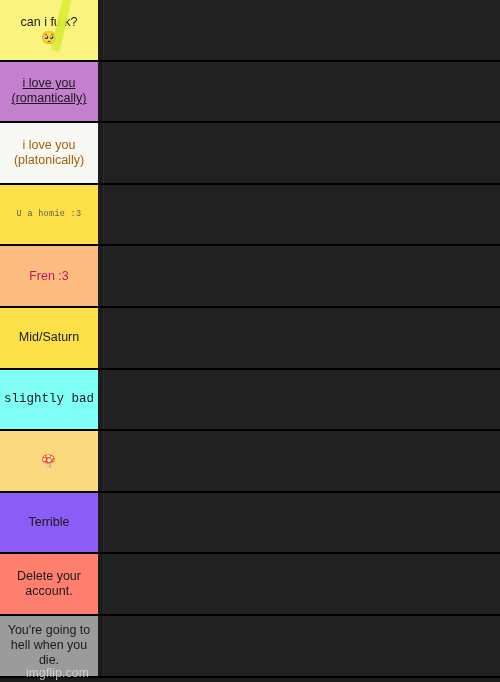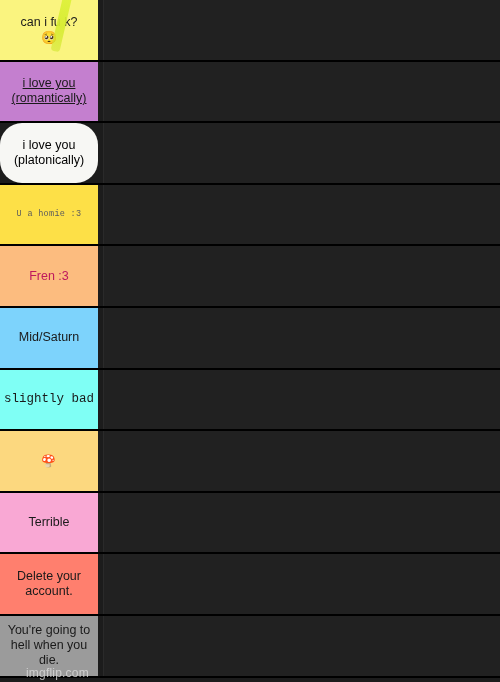--- a/index.html
+++ b/index.html
@@ -140,21 +140,21 @@
 
   <div class="tier-row">
     <div class="tier-label" style="background: rgb(196, 127, 207); color: rgb(26, 26, 26); text-decoration: underline;">
       <span class="tier-label-text">i love you (romantically)</span>
     </div>
     <div class="tier-gap"></div>
     <div class="tier-content" style="background: rgb(33, 33, 33);"></div>
   </div>
 
   <div class="tier-row">
-    <div class="tier-label" style="background: rgb(247, 247, 244); color: #000000; border-radius: 22px;">
+    <div class="tier-label" style="background: rgb(247, 247, 244); color: #a16207;">
       <span class="tier-label-text">i love you (platonically)</span>
     </div>
     <div class="tier-gap"></div>
     <div class="tier-content" style="background: rgb(33, 33, 33);"></div>
   </div>
 
   <div class="tier-row">
     <div class="tier-label" style="background: #fde047; color: rgb(92, 92, 92); font-family: Liberation Mono, monospace;">
       <span class="tier-label-text small-gray-label">U a homie :3</span>
     </div>
@@ -164,21 +164,21 @@
 
   <div class="tier-row">
     <div class="tier-label" style="background: rgb(252, 188, 127); color: #be185d; justify-content: flex-end;">
       <span class="tier-label-text">Fren :3</span>
     </div>
     <div class="tier-gap"></div>
     <div class="tier-content" style="background: rgb(33, 33, 33);"></div>
   </div>
 
   <div class="tier-row">
-    <div class="tier-label" style="background: #7dd3fc; color: rgb(26, 26, 26);">
+    <div class="tier-label" style="background: #fde047; color: rgb(26, 26, 26);">
       <span class="tier-label-text">Mid/Saturn</span>
     </div>
     <div class="tier-gap"></div>
     <div class="tier-content" style="background: rgb(33, 33, 33);"></div>
   </div>
 
   <div class="tier-row">
     <div class="tier-label" style="background: rgb(127, 255, 245); color: rgb(26, 26, 26); font-family: Liberation Mono, monospace;">
       <span class="tier-label-text">slightly bad</span>
     </div>
@@ -188,21 +188,21 @@
 
   <div class="tier-row">
     <div class="tier-label" style="background: rgb(252, 216, 127); color: rgb(181, 113, 79);">
       <span class="tier-label-text tiny-emoji">🍄</span>
     </div>
     <div class="tier-gap"></div>
     <div class="tier-content" style="background: rgb(33, 33, 33);"></div>
   </div>
 
   <div class="tier-row">
-    <div class="tier-label" style="background: #f9a8d4; color: rgb(26, 26, 26);">
+    <div class="tier-label" style="background: #8b5cf6; color: rgb(26, 26, 26);">
       <span class="tier-label-text">Terrible</span>
     </div>
     <div class="tier-gap"></div>
     <div class="tier-content" style="background: rgb(33, 33, 33);"></div>
   </div>
 
   <div class="tier-row">
     <div class="tier-label" style="background: rgb(255, 127, 110); color: rgb(26, 26, 26);">
       <span class="tier-label-text">Delete your account.</span>
     </div>

